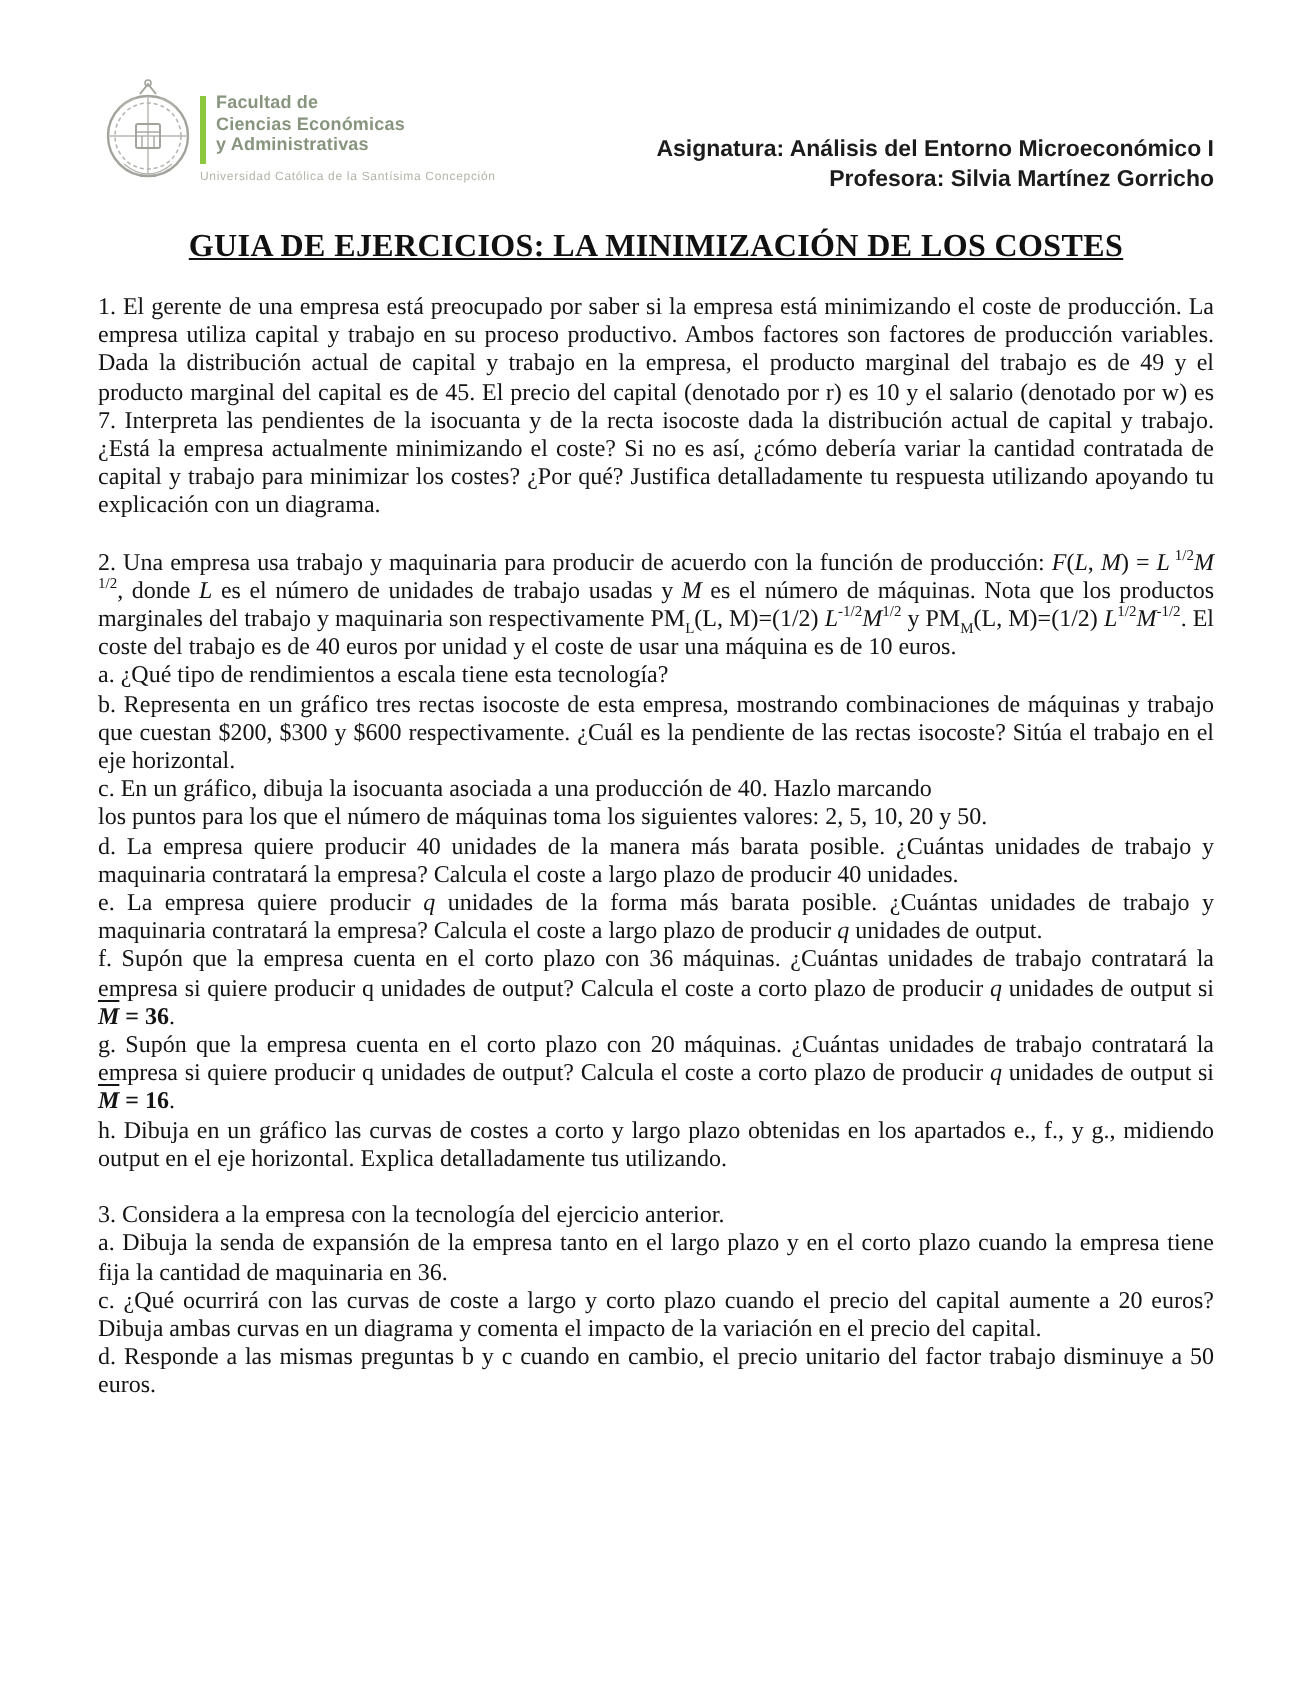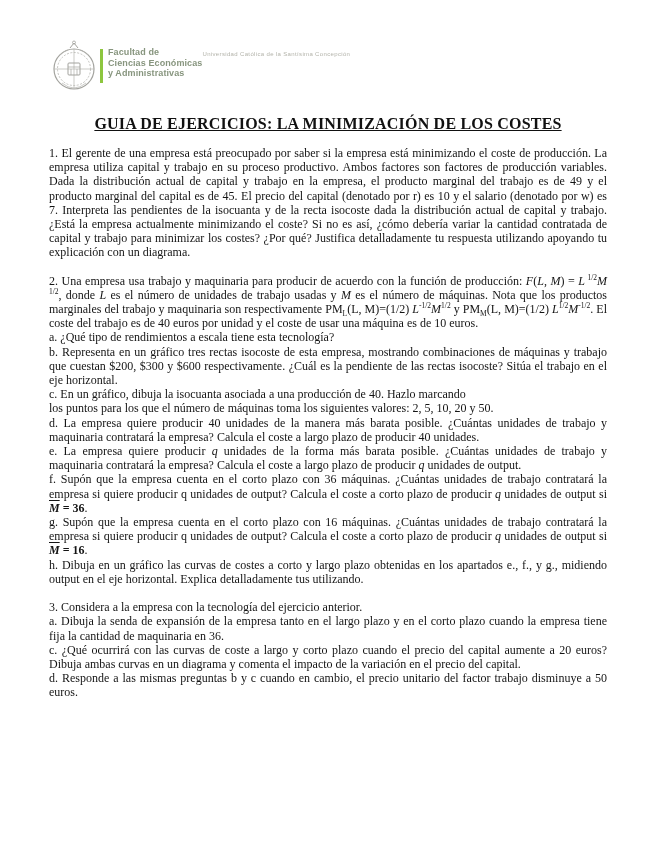--- a/index.html
+++ b/index.html
@@ -16,21 +16,21 @@
   
   .header {
     display: flex;
     justify-content: space-between;
     align-items: flex-end;
     margin-bottom: 2px;
     min-height: 66px;
   }
   .logo { display: flex; align-items: flex-start; gap: 4px; margin-left: 3px; }
   .seal { flex: 0 0 auto; }
-  .logo-right { display: flex; flex-direction: row; margin-top: 8px; }
+  .logo-right { display: flex; flex-direction: column; margin-top: 8px; }
   .logo-top { display: flex; gap: 5px; }
   .green-bar { width: 3px; height: 34px; background: #8dc63f; margin-top: 2px; }
   .faculty {
     display: flex; flex-direction: column;
     font-family: "Liberation Sans", sans-serif;
     font-weight: 700;
     font-size: 9px;
     line-height: 10.5px;
     color: #87957e;
     letter-spacing: 0.1px;
@@ -104,34 +104,38 @@
           <div class="green-bar"></div>
           <div class="faculty">
             <span>Facultad de</span>
             <span>Ciencias Económicas</span>
             <span>y Administrativas</span>
           </div>
         </div>
         <div class="university">Universidad Católica de la Santísima Concepción</div>
       </div>
     </div>
+    <div class="header-right">
+      <div>Asignatura: Análisis del Entorno Microeconómico I</div>
+      <div>Profesora: Silvia Martínez Gorricho</div>
+    </div>
   </div>
 
   <div class="title">GUIA DE EJERCICIOS: LA MINIMIZACIÓN DE LOS COSTES</div>
 
   <div class="doc-body">
       <p class="para"><span>1. El gerente de una empresa está preocupado por saber si la empresa está minimizando el coste de producción. La empresa utiliza capital y trabajo en su proceso productivo. Ambos factores son factores de producción variables. Dada la distribución actual de capital y trabajo en la empresa, el producto marginal del trabajo es de 49 y el producto marginal del capital es de 45. El precio del capital (denotado por r) es 10 y el salario (denotado por w) es 7. Interpreta las pendientes de la isocuanta y de la recta isocoste dada la distribución actual de capital y trabajo. ¿Está la empresa actualmente minimizando el coste? Si no es así, ¿cómo debería variar la cantidad contratada de capital y trabajo para minimizar los costes? ¿Por qué? Justifica detalladamente tu respuesta utilizando apoyando tu explicación con un diagrama.</span></p>
       <p class="para space"><span>2. Una empresa usa trabajo y maquinaria para producir de acuerdo con la función de producción: </span><span class="i">F</span><span>(</span><span class="i">L</span><span>, </span><span class="i">M</span><span>) = </span><span class="i">L</span><span class="sup"> 1/2</span><span class="i">M</span><span class="sup"> 1/2</span><span>, donde </span><span class="i">L</span><span> es el número de unidades de trabajo usadas y </span><span class="i">M</span><span> es el número de máquinas. Nota que los productos marginales del trabajo y maquinaria son respectivamente PM</span><span class="sub">L</span><span>(L, M)=(1/2) </span><span class="i">L</span><span class="sup">-1/2</span><span class="i">M</span><span class="sup">1/2</span><span> y  PM</span><span class="sub">M</span><span>(L, M)=(1/2) </span><span class="i">L</span><span class="sup">1/2</span><span class="i">M</span><span class="sup">-1/2</span><span>. El coste del trabajo es de 40 euros por unidad y el coste de usar una máquina es de 10 euros.</span></p>
       <p class="para"><span>a. ¿Qué tipo de rendimientos a escala tiene esta tecnología?</span></p>
       <p class="para"><span>b. Representa en un gráfico tres rectas isocoste de esta empresa, mostrando combinaciones de máquinas y trabajo que cuestan $200, $300 y $600 respectivamente. ¿Cuál es la pendiente de las rectas isocoste? Sitúa el trabajo en el eje horizontal.</span></p>
       <p class="para"><span>c. En un gráfico, dibuja la isocuanta asociada a una producción de 40. Hazlo marcando</span><br><span>los puntos para los que el número de máquinas toma los siguientes valores: 2, 5, 10, 20 y 50.</span></p>
       <p class="para"><span>d. La empresa quiere producir 40 unidades de la manera más barata posible. ¿Cuántas unidades de trabajo y maquinaria contratará la empresa? Calcula el coste a largo plazo de producir 40 unidades.</span></p>
       <p class="para"><span>e. La empresa quiere producir </span><span class="i">q</span><span> unidades de la forma más barata posible. ¿Cuántas unidades de trabajo y maquinaria contratará la empresa? Calcula el coste a largo plazo de producir </span><span class="i">q</span><span> unidades de output.</span></p>
       <p class="para"><span>f. Supón que la empresa cuenta en el corto plazo con 36 máquinas. ¿Cuántas unidades de trabajo contratará la empresa si quiere producir q unidades de output? Calcula el coste a corto plazo de producir </span><span class="i">q</span><span> unidades de output si </span><span class="bover">M</span><span class="b"> = 36</span><span>.</span></p>
-      <p class="para"><span>g. Supón que la empresa cuenta en el corto plazo con 16 máquinas. ¿Cuántas unidades de trabajo contratará la empresa si quiere producir q unidades de output? Calcula el coste a corto plazo de producir </span><span class="i">q</span><span> unidades de output si </span><span class="bover">M</span><span class="b"> = 16</span><span>.</span></p>
+      <p class="para"><span>g. Supón que la empresa cuenta en el corto plazo con 20 máquinas. ¿Cuántas unidades de trabajo contratará la empresa si quiere producir q unidades de output? Calcula el coste a corto plazo de producir </span><span class="i">q</span><span> unidades de output si </span><span class="bover">M</span><span class="b"> = 16</span><span>.</span></p>
       <p class="para"><span>h. Dibuja en un gráfico las curvas de costes a corto y largo plazo obtenidas en los apartados e., f., y g., midiendo output en el eje horizontal. Explica detalladamente tus utilizando.</span></p>
       <p class="para space"><span>3. Considera a la empresa con la tecnología del ejercicio anterior.</span></p>
       <p class="para"><span>a. Dibuja la senda de expansión de la empresa tanto en el largo plazo y en el corto plazo cuando la empresa tiene fija la cantidad de maquinaria en 36.</span></p>
       <p class="para"><span>c. ¿Qué ocurrirá con las curvas de coste a largo y corto plazo cuando el precio del capital aumente a 20 euros? Dibuja ambas curvas en un diagrama y comenta el impacto de la variación en el precio del capital.</span></p>
       <p class="para"><span>d. Responde a las mismas preguntas b y c cuando en cambio, el precio unitario del factor trabajo disminuye a 50 euros.</span></p>
     </div>
 
 </div>
 
 </body></html>

